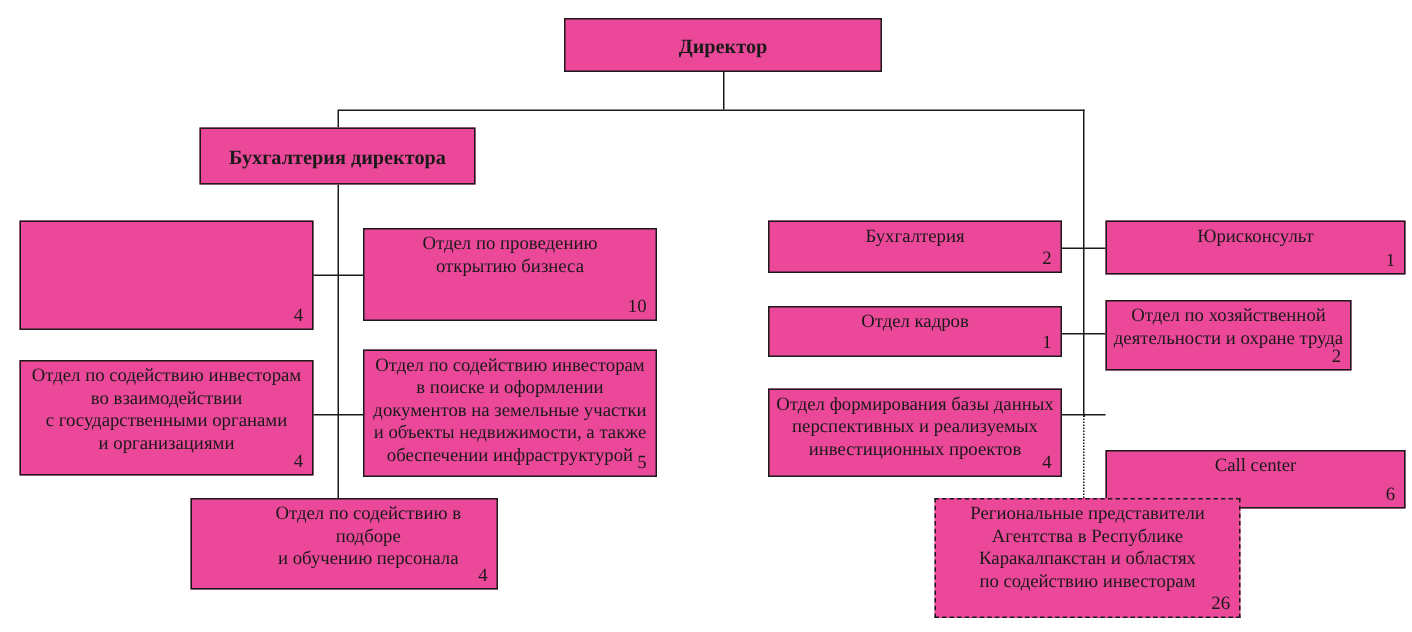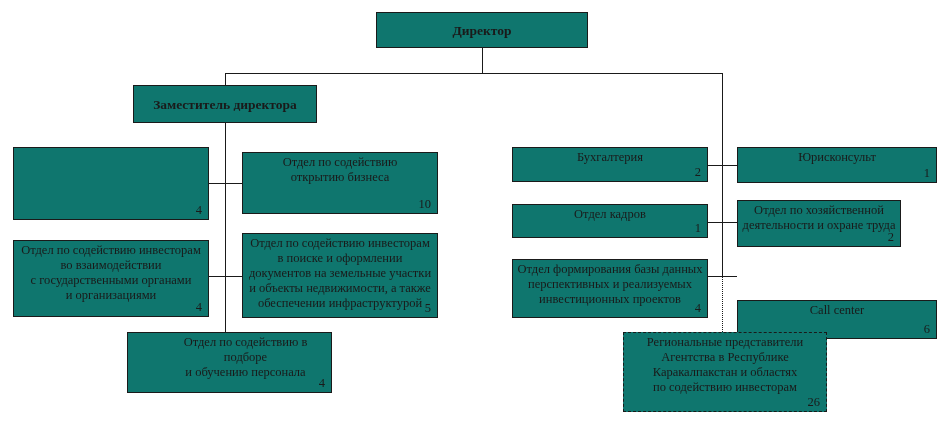--- a/index.html
+++ b/index.html
@@ -13,21 +13,21 @@
     height: 421px;
     background: #ffffff;
     font-family: "Liberation Serif", "DejaVu Serif", serif;
     color: #1a1a1a;
     overflow: hidden;
   }
   .node {
     position: absolute;
     box-sizing: border-box;
     border: 1.4px solid #1a1a1a;
-    background: #0f766e;
+    background: #ec4899;
     text-align: center;
     font-size: 12.5px;
     line-height: 15px;
   }
   .node .label {
     white-space: pre-line;
     padding: 2px 3px 0 3px;
   }
   .node .count {
     position: absolute;
@@ -74,29 +74,29 @@
   <div class="line h" style="left:708px; top:165px; width:29px;"></div>
   <div class="line h" style="left:708px; top:222px; width:29px;"></div>
   <div class="line h" style="left:708px; top:276px; width:29px;"></div>
   <div class="line v dotted" style="left:722px; top:276px; height:56px;"></div>
 
   <div class="node head" style="left:376px; top:12px; width:212px; height:36px;">
     <span class="label">Директор</span>
   </div>
 
   <div class="node head" style="left:133px; top:85px; width:184px; height:38px;">
-    <span class="label">Заместитель директора</span>
+    <span class="label">Бухгалтерия директора</span>
   </div>
 
   <div class="node" style="left:13px; top:147px; width:196px; height:73px;">
     <span class="count">4</span>
   </div>
 
   <div class="node" style="left:242px; top:152px; width:196px; height:62px;">
-    <div class="label">Отдел по содействию
+    <div class="label">Отдел по проведению
 открытию бизнеса</div>
     <span class="count">10</span>
   </div>
 
   <div class="node" style="left:13px; top:240px; width:196px; height:77px;">
     <div class="label">Отдел по содействию инвесторам
 во взаимодействии
 с государственными органами
 и организациями</div>
     <span class="count">4</span>

